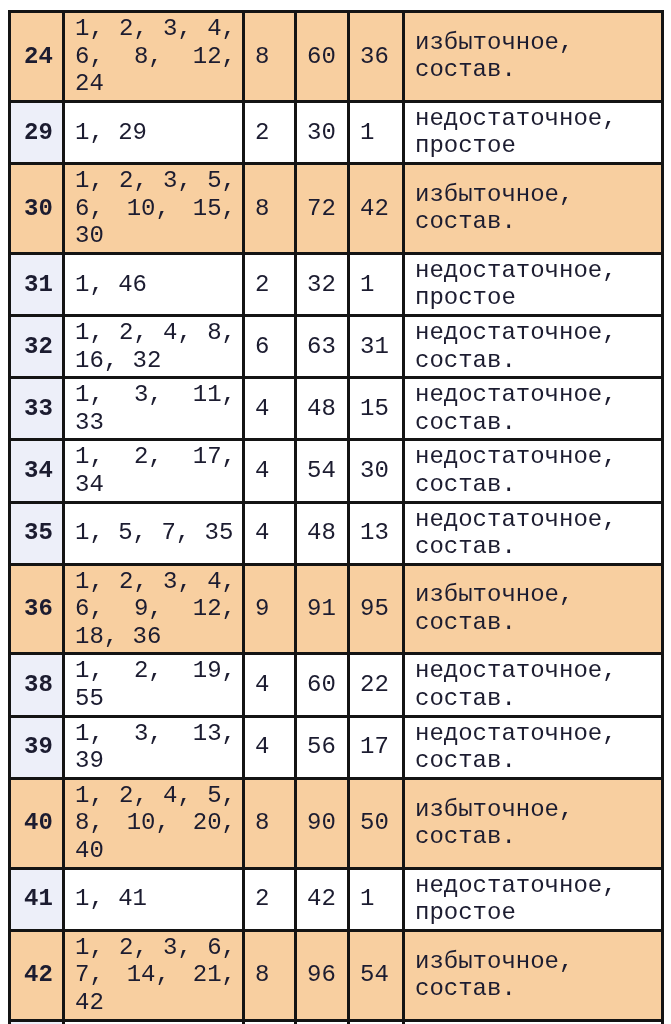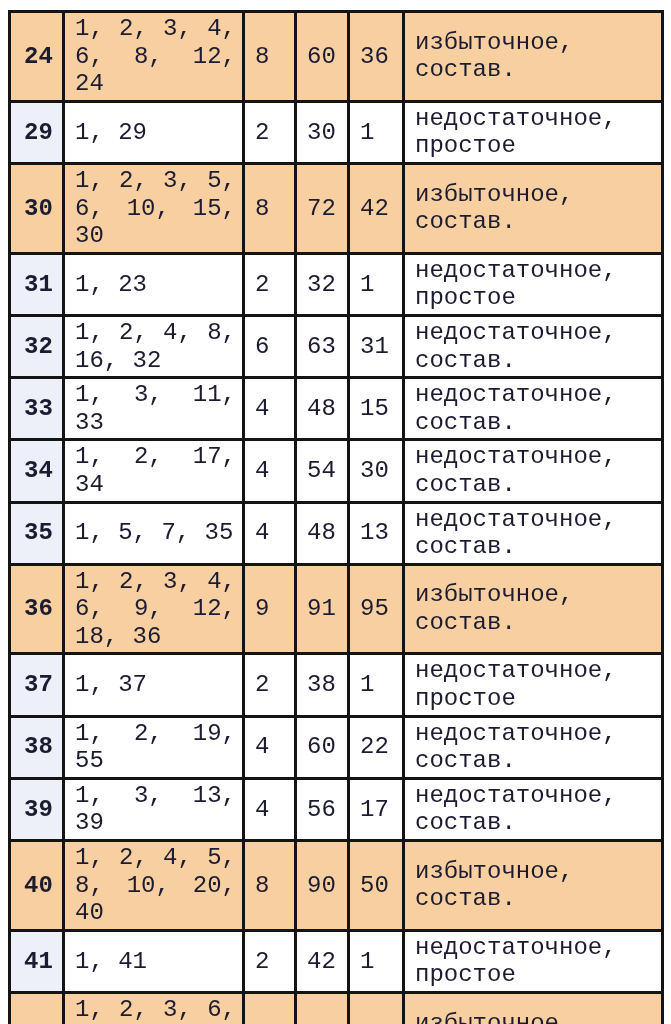--- a/index.html
+++ b/index.html
@@ -83,21 +83,21 @@
       <tr class="abundant">
         <td class="c-num">30</td>
         <td class="c-div">1, 2, 3, 5, 6, 10, 15, 30</td>
         <td class="c-n">8</td>
         <td class="c-n">72</td>
         <td class="c-n">42</td>
         <td class="c-cls">избыточное, состав.</td>
       </tr>
       <tr class="normal">
         <td class="c-num">31</td>
-        <td class="c-div">1, 23</td>
+        <td class="c-div">1, 46</td>
         <td class="c-n">2</td>
         <td class="c-n">32</td>
         <td class="c-n">1</td>
         <td class="c-cls">недостаточное, простое</td>
       </tr>
       <tr class="normal">
         <td class="c-num">32</td>
         <td class="c-div">1, 2, 4, 8, 16, 32</td>
         <td class="c-n">6</td>
         <td class="c-n">63</td>
@@ -128,28 +128,20 @@
         <td class="c-n">13</td>
         <td class="c-cls">недостаточное, состав.</td>
       </tr>
       <tr class="abundant">
         <td class="c-num">36</td>
         <td class="c-div">1, 2, 3, 4, 6, 9, 12, 18, 36</td>
         <td class="c-n">9</td>
         <td class="c-n">91</td>
         <td class="c-n">95</td>
         <td class="c-cls">избыточное, состав.</td>
-      </tr>
-      <tr class="normal">
-        <td class="c-num">37</td>
-        <td class="c-div">1, 37</td>
-        <td class="c-n">2</td>
-        <td class="c-n">38</td>
-        <td class="c-n">1</td>
-        <td class="c-cls">недостаточное, простое</td>
       </tr>
       <tr class="normal">
         <td class="c-num">38</td>
         <td class="c-div">1, 2, 19, 55</td>
         <td class="c-n">4</td>
         <td class="c-n">60</td>
         <td class="c-n">22</td>
         <td class="c-cls">недостаточное, состав.</td>
       </tr>
       <tr class="normal">

